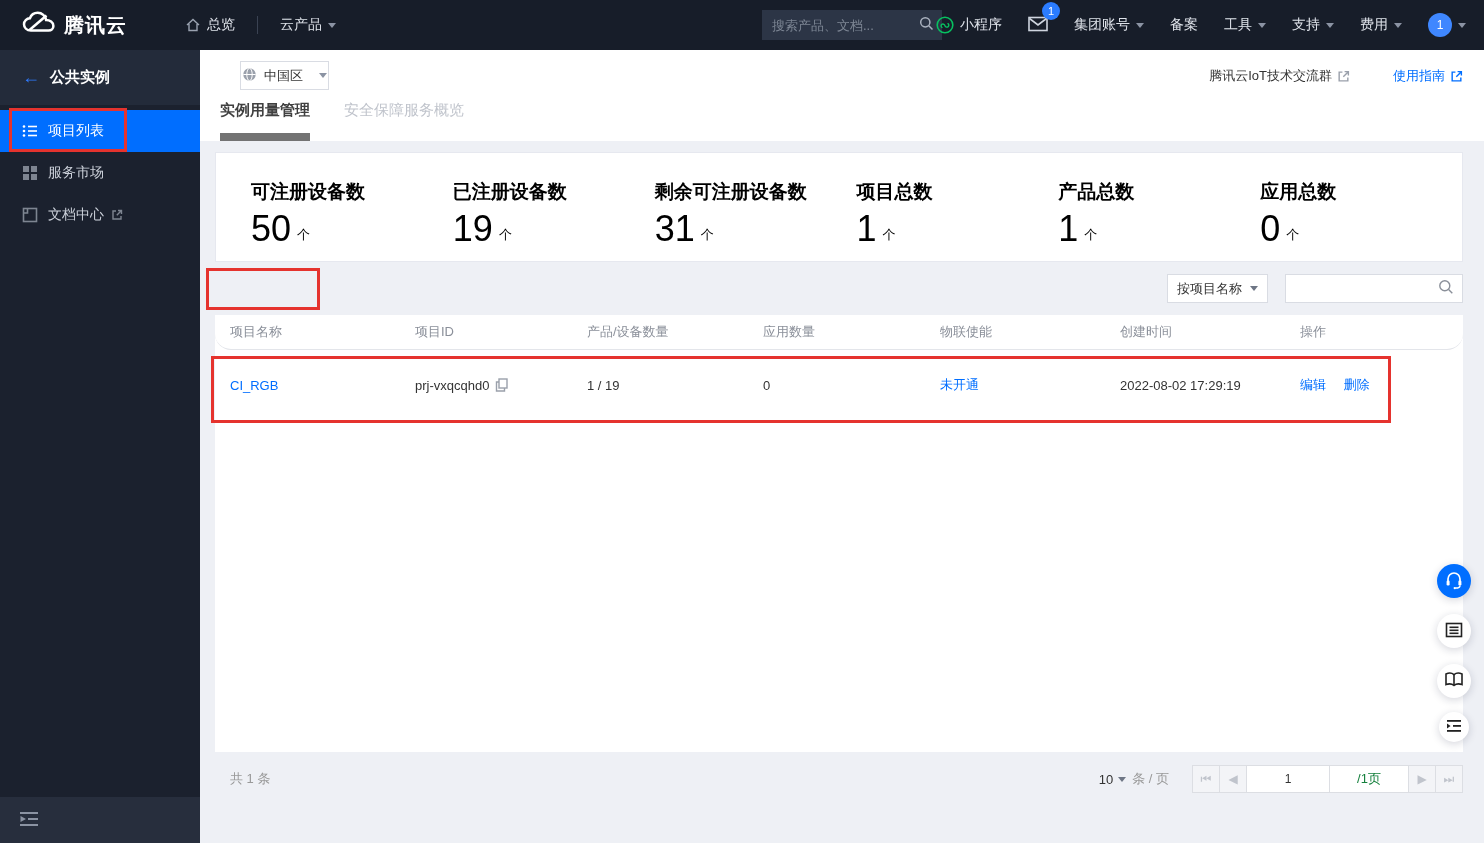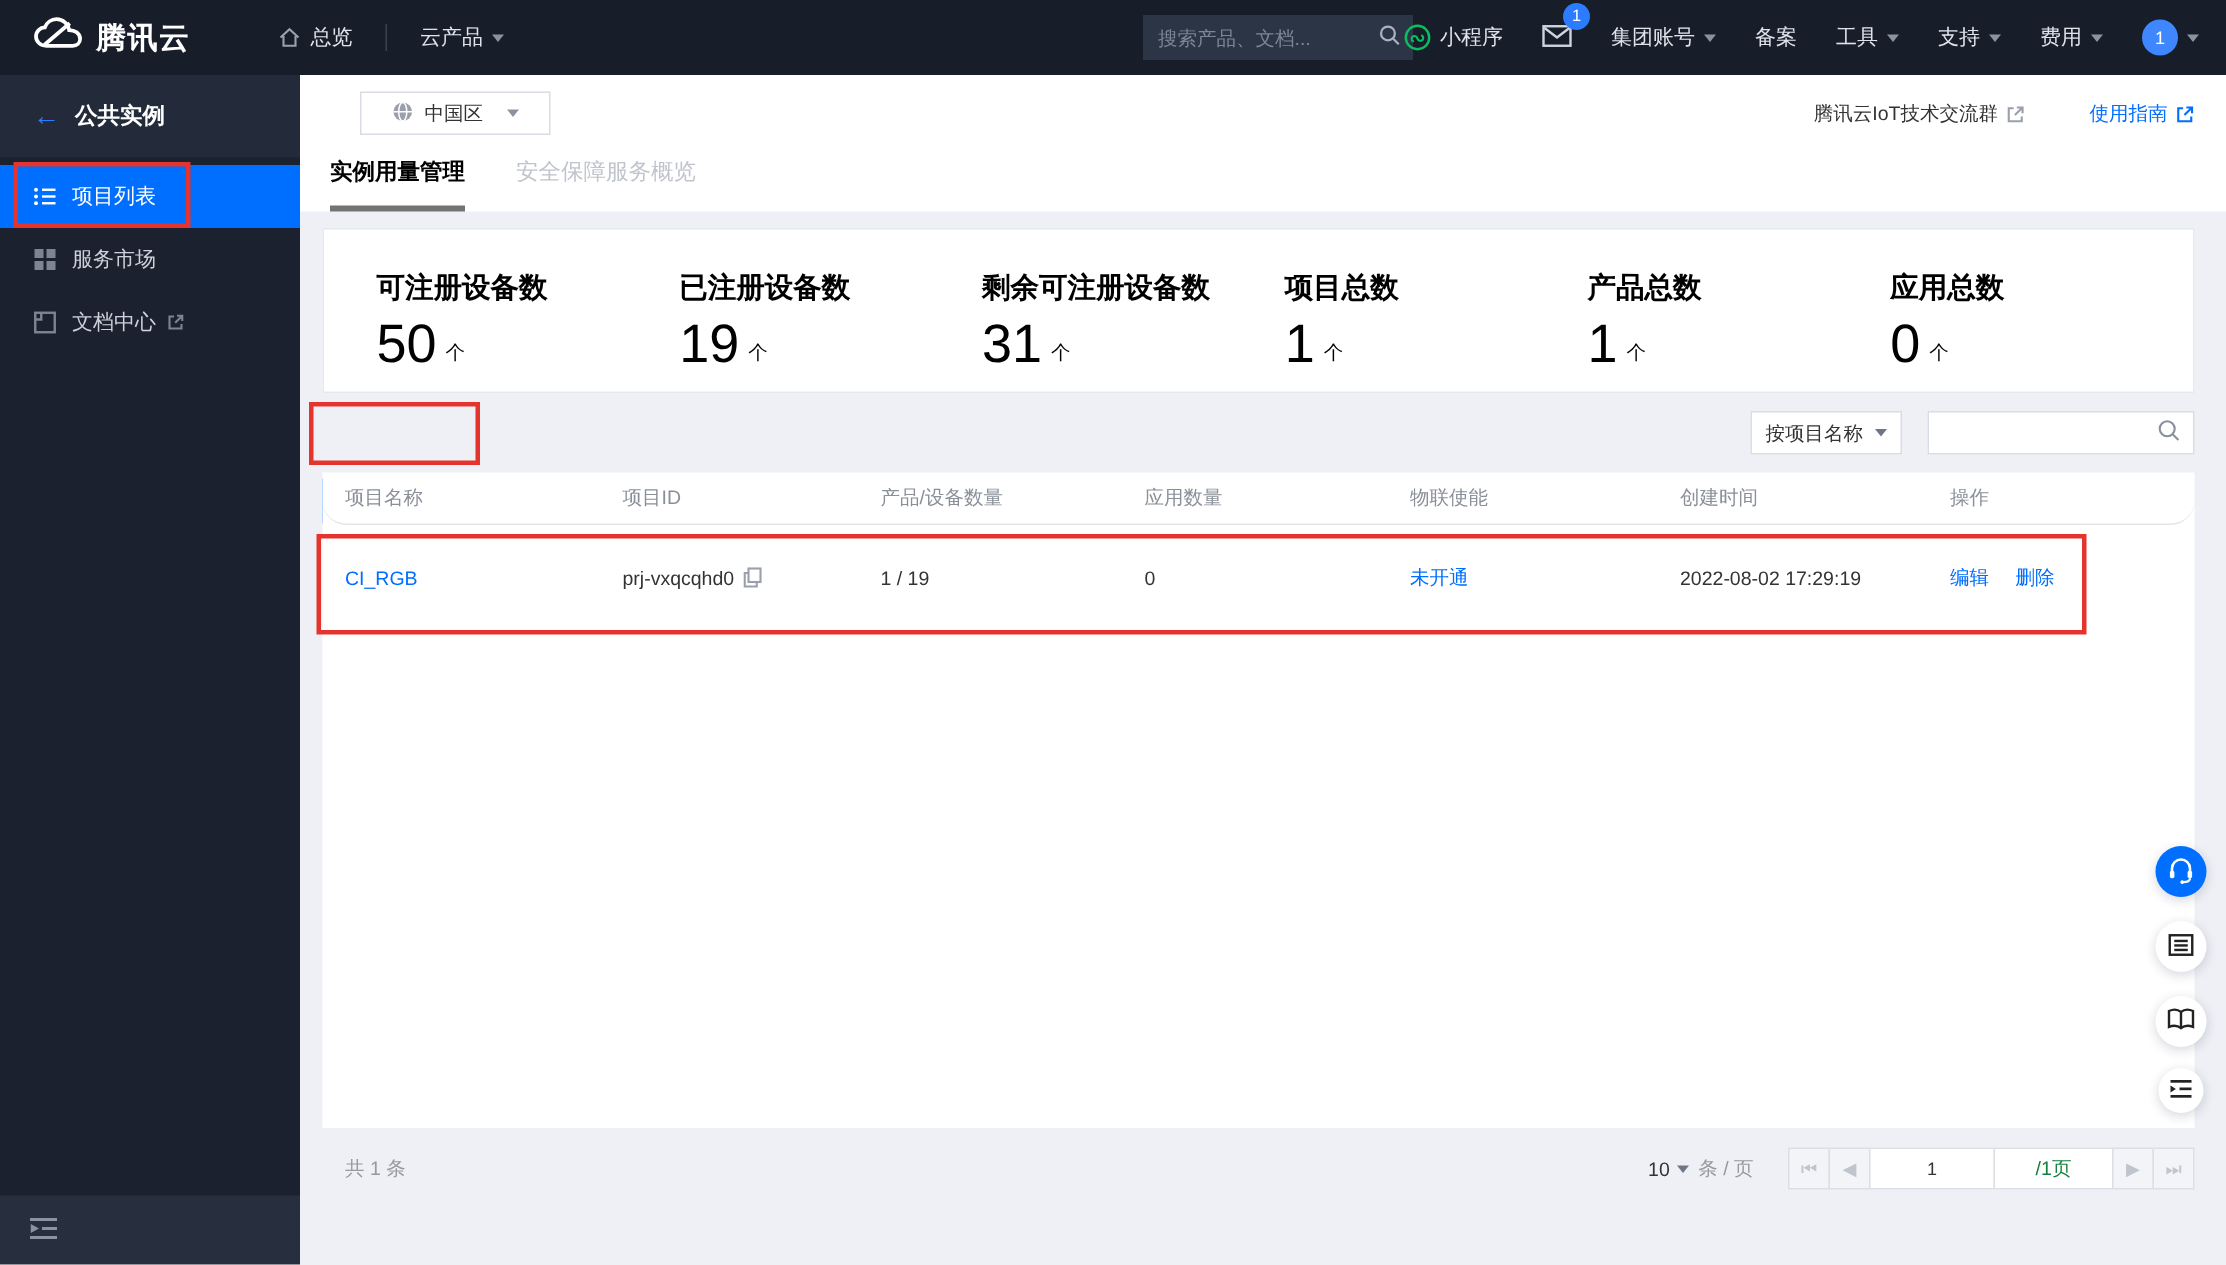--- a/index.html
+++ b/index.html
@@ -41,30 +41,30 @@
     font-size:14px; cursor:pointer; }
   .sb-item .ic { margin-right:10px; display:flex; }
   .sb-item.active { background:#006eff; color:#fff; }
   .sb-ext { margin-left:7px; display:flex; }
   .sb-bottom { position:absolute; left:0; bottom:0; width:200px; height:46px; background:#272e3d;
     display:flex; align-items:center; padding-left:18px; cursor:pointer; }
   
   .main { position:absolute; left:200px; top:50px; width:1284px; height:793px; background:#eef0f5; }
   .main-head { background:#fff; height:91px; position:relative; }
   .region-box { position:absolute; left:40px; top:11px; height:29px; border:1px solid #d9dce3;
-    display:flex; align-items:center; padding:0 20px; cursor:pointer; background:#fff; }
+    display:flex; align-items:center; padding:0 1px; cursor:pointer; background:#fff; }
   .region-box .label { margin:0 10px 0 7px; font-size:13px; color:#333; }
   .head-links { position:absolute; right:21px; top:17px; display:flex; align-items:center; font-size:13px; }
   .head-link { display:flex; align-items:center; cursor:pointer; }
   .head-link.gray { color:#333; margin-right:22px; }
   .head-link.blue { color:#006eff;margin-left:21px; }
   .head-link .ic { margin-left:5px; display:flex; }
   .tabs { position:absolute; left:20px; bottom:0; display:flex; }
   .tab { font-size:15px; padding:0 0 13px 0; margin-right:34px; cursor:pointer; }
-  .tab.active { color:#000000; font-weight:bold; border-bottom:4px solid #737373; }
+  .tab.active { color:#404040; font-weight:bold; border-bottom:8px solid #737373; }
   .tab.inactive { color:#c0c4cc; }
   
   .stats-card { position:absolute; left:15px; top:102px; width:1248px; height:110px; background:#fff;
     border:1px solid #e6e8ef; display:flex; padding:26px 0 0 35px; }
   .stat { width:207px; }
   .stat-label { font-size:19px; font-weight:bold; color:#000; }
   .stat-value-row { display:flex; align-items:flex-end; margin-top:6px; }
   .stat-value { font-size:36px; color:#000; line-height:1; }
   .stat-unit { font-size:13px; color:#000; margin:0 0 3px 6px; }
   

